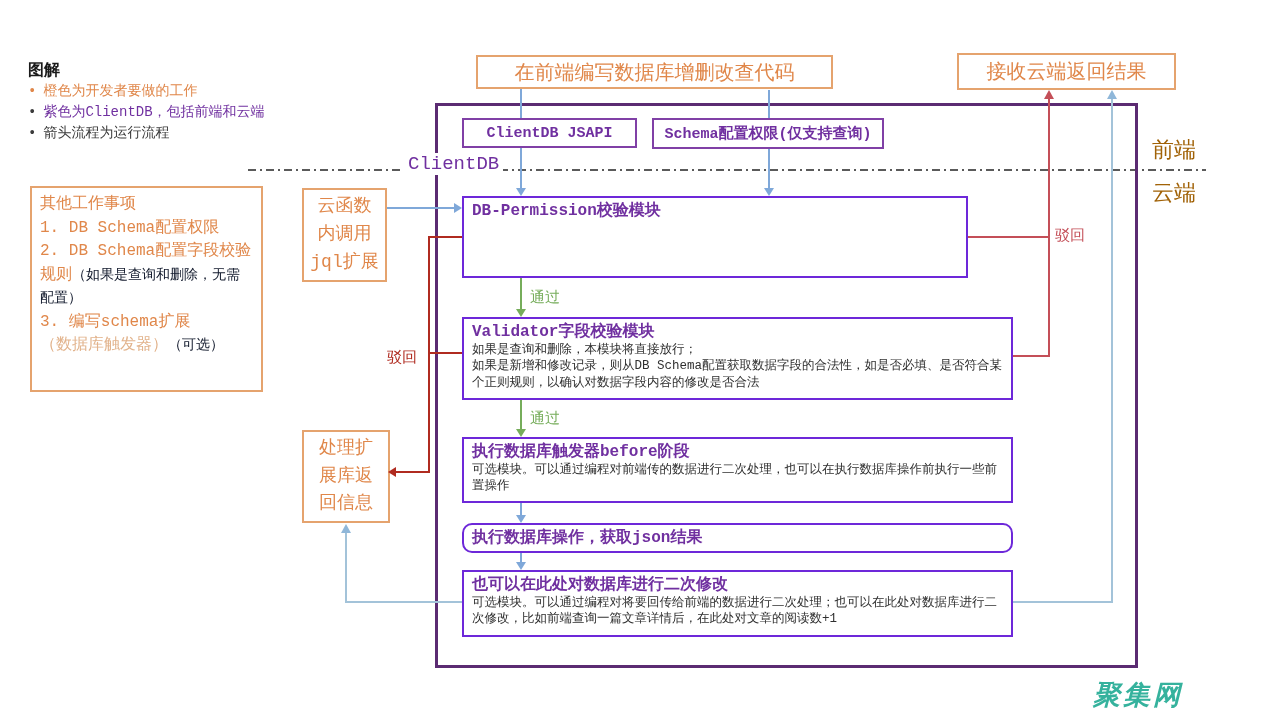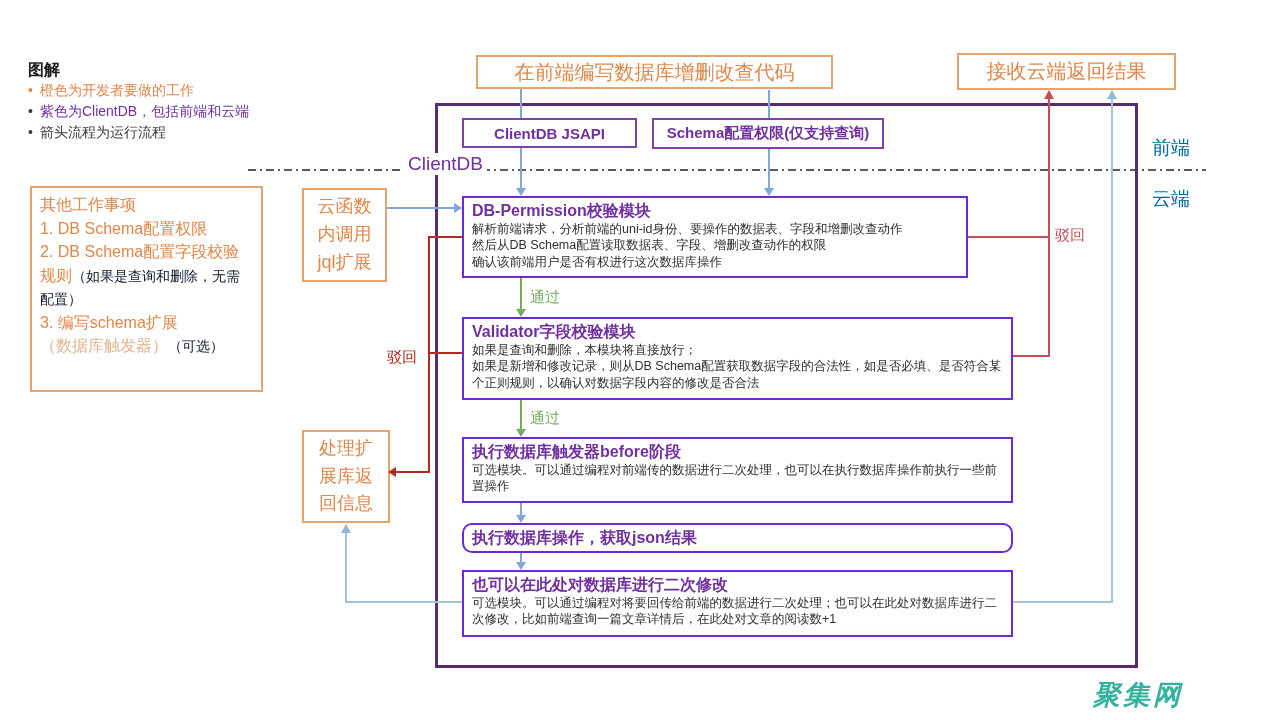--- a/index.html
+++ b/index.html
@@ -1,18 +1,18 @@
 <!DOCTYPE html>
 <html><head>
 <meta charset="utf-8">
 <style>
   html,body { margin:0; padding:0; background:#fff; }
   .canvas {
     position:relative; width:1280px; height:720px; background:#ffffff;
-    font-family:Liberation Sans, sans-serif; overflow:hidden;
+    font-family:Liberation Mono, monospace; overflow:hidden;
     color:#3b3b3b;
   }
   .hline,.vline { position:absolute; }
   .ah { position:absolute; width:0; height:0; }
 
   
   .legend-title { position:absolute; left:28px; top:60px; font-size:16px; font-weight:bold; color:#1a1a1a; }
   .legend-item { position:absolute; left:28px; font-size:14px; white-space:nowrap; }
   .legend-item .dot { display:inline-block; margin-right:7px; }
 
@@ -22,21 +22,21 @@
   .obox-multiline { white-space:pre-line; text-align:center; }
 
   
   .container-frame { position:absolute; left:435px; top:103px; width:703px; height:565px; border:3px solid #5b2b72; box-sizing:border-box; background:transparent; }
   .pbox { position:absolute; border:2px solid #6d28d9; background:#fff; box-sizing:border-box; padding:3px 8px 2px 8px; }
   .pbox-title { font-size:16px; font-weight:bold; color:#7030a0; line-height:1.25; }
   .pbox-body { font-size:12.5px; color:#2f2f2f; line-height:1.3; white-space:pre-line; }
   .tagbox { position:absolute; border:2px solid #8040a6; background:#fff; box-sizing:border-box; display:flex; align-items:center; justify-content:center; font-size:15px; font-weight:bold; color:#7030a0; }
 
   .clientdb-label { position:absolute; left:404px; top:153px; font-size:19px; color:#7030a0; background:#fff; padding:0 4px; }
-  .side-label { position:absolute; font-size:19px; color:#0369a1; }
+  .side-label { position:absolute; font-size:22px; color:#a16207; }
 
   
   .dashdot {
     position:absolute; left:248px; top:169px; width:958px; height:2px;
     background:repeating-linear-gradient(to right,#5a5a5a 0 8px,transparent 8px 12px,#5a5a5a 12px 14px,transparent 14px 18px);
   }
 
   
   .tasks-box { position:absolute; left:30px; top:186px; width:233px; height:206px; border:2px solid #e5a36e; box-sizing:border-box; padding:5px 8px; font-size:16px; line-height:1.47; }
   .tasks-box .o { color:#e0874a; }
@@ -62,21 +62,21 @@
   </div>
   <div class="legend-item" style="top:103px;">
     <span class="dot" style="color:#3b3b3b;">•</span><span style="color:#7030a0;">紫色为ClientDB，包括前端和云端</span>
   </div>
   <div class="legend-item" style="top:124px;">
     <span class="dot" style="color:#3b3b3b;">•</span><span style="color:#3b3b3b;">箭头流程为运行流程</span>
   </div>
 
   <div class="dashdot"></div>
   <div class="side-label" style="left:1152px; top:135px;">前端</div>
-  <div class="side-label" style="left:1152px; top:178px;margin-top:8px;">云端</div>
+  <div class="side-label" style="left:1152px; top:178px;">云端</div>
 
   <div class="container-frame"></div>
   <div class="clientdb-label">ClientDB</div>
 
   <div class="obox center" style="left:476px; top:55px; width:357px; height:34px; font-size:20px;">在前端编写数据库增删改查代码</div>
   <div class="obox center" style="left:957px; top:53px; width:219px; height:37px; font-size:20px;">接收云端返回结果</div>
 
   <div class="tagbox" style="left:462px; top:118px; width:175px; height:30px;">ClientDB JSAPI</div>
   <div class="tagbox" style="left:652px; top:118px; width:232px; height:31px;">Schema配置权限(仅支持查询)</div>
 
@@ -91,23 +91,20 @@
   <div class="obox center obox-multiline" style="left:302px; top:430px; width:88px; height:93px; font-size:18px; line-height:1.55;">处理扩
 展库返
 回信息</div>
 
   <div class="obox center obox-multiline" style="left:302px; top:188px; width:85px; height:94px; font-size:18px; line-height:1.55;">云函数
 内调用
 jql扩展</div>
 
   <div class="pbox" style="left:462px; top:196px; width:506px; height:82px;">
     <div class="pbox-title">DB-Permission校验模块</div>
-    <div class="pbox-body">解析前端请求，分析前端的uni-id身份、要操作的数据表、字段和增删改查动作
-然后从DB Schema配置读取数据表、字段、增删改查动作的权限
-确认该前端用户是否有权进行这次数据库操作</div>
   </div>
 
   <div class="pbox" style="left:462px; top:317px; width:551px; height:83px;">
     <div class="pbox-title">Validator字段校验模块</div>
     <div class="pbox-body">如果是查询和删除，本模块将直接放行；
 如果是新增和修改记录，则从DB Schema配置获取数据字段的合法性，如是否必填、是否符合某个正则规则，以确认对数据字段内容的修改是否合法</div>
   </div>
 
   <div class="pbox" style="left:462px; top:437px; width:551px; height:66px;">
     <div class="pbox-title">执行数据库触发器before阶段</div>

